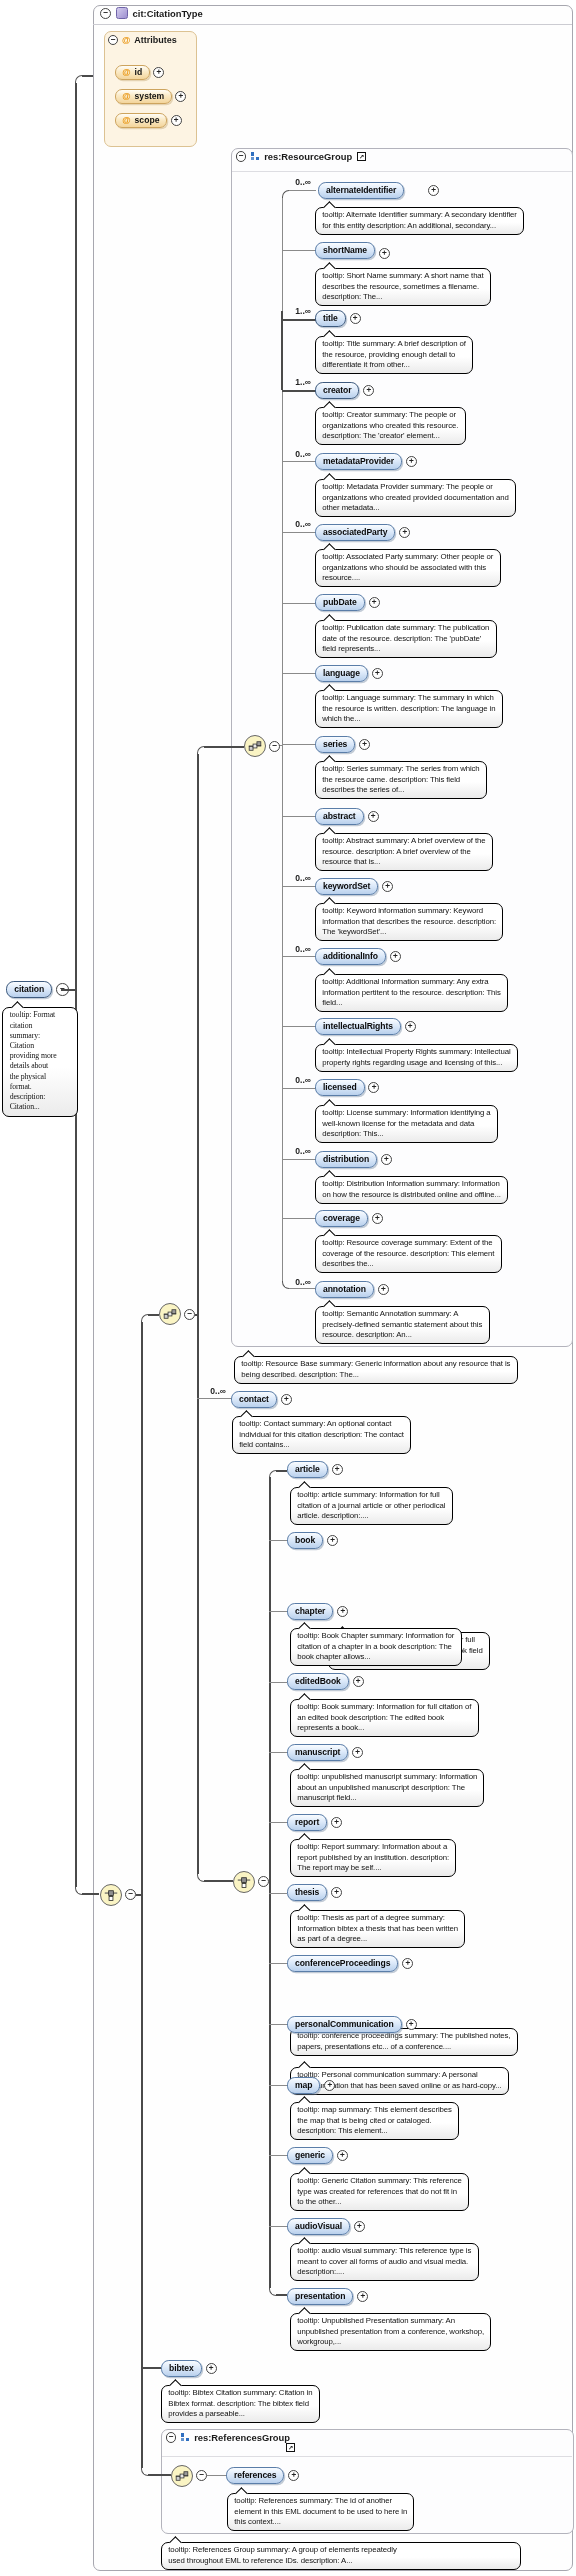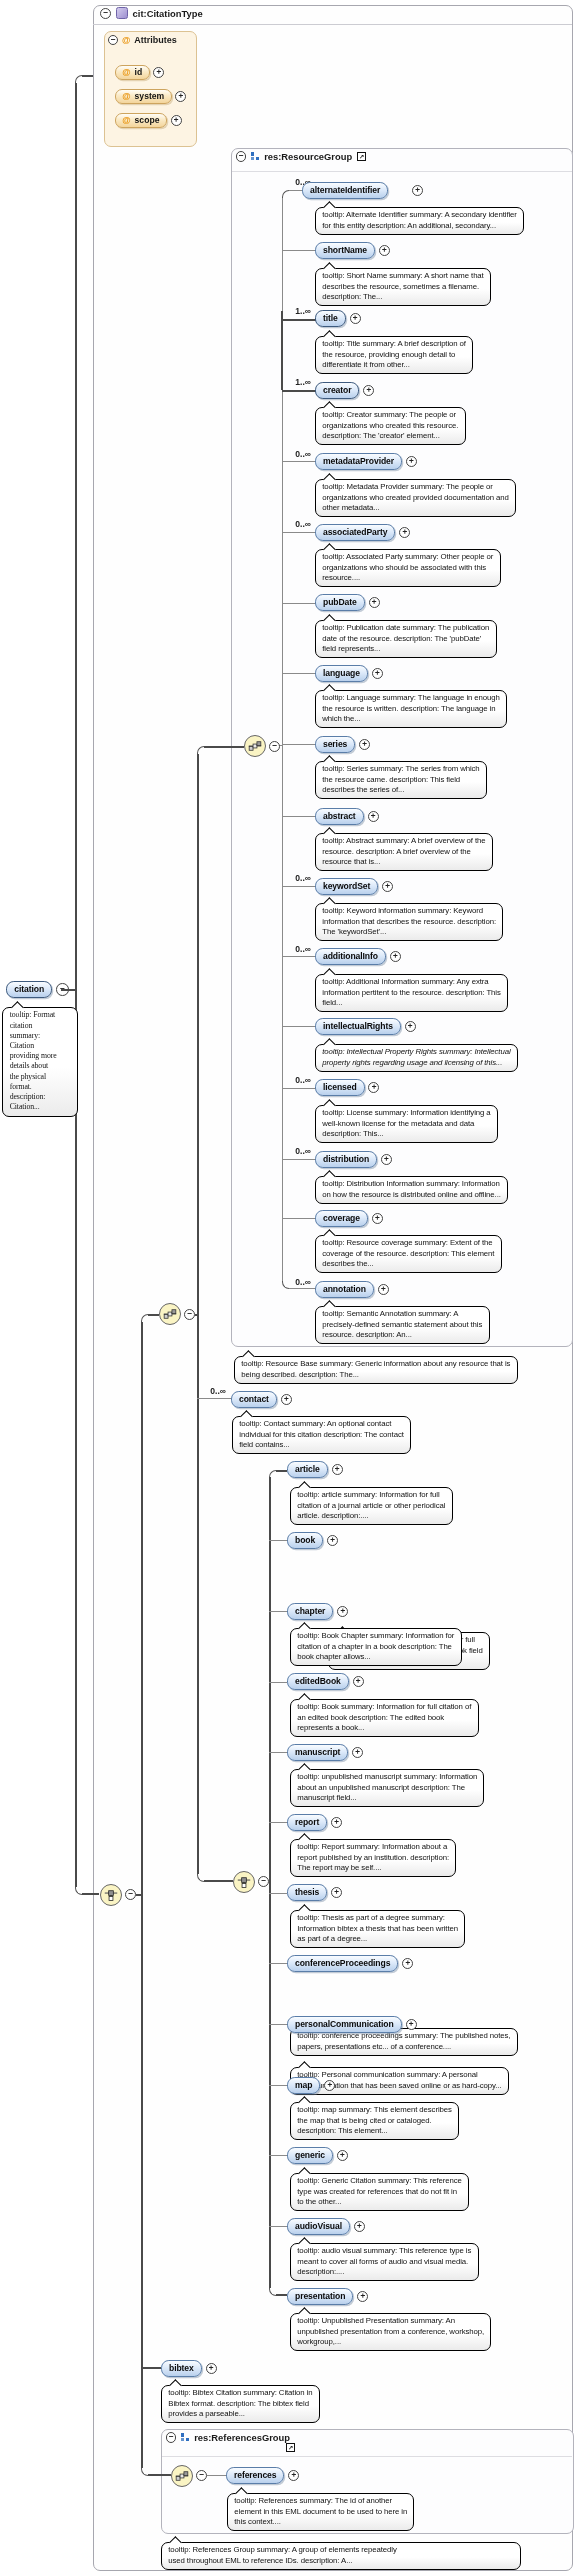--- a/index.html
+++ b/index.html
@@ -230,30 +230,30 @@
         <div>summary:</div>
         <div>Citation</div>
         <div>providing more</div>
         <div>details about</div>
         <div>the physical</div>
         <div>format.</div>
         <div>description:</div>
         <div>Citation...</div>
       </div>
       <div class="occ" style="left: 267px; top: 177px; position: absolute;">0..∞</div>
-      <div class="pill-row" style="left: 302px; top: 182px; position: absolute; gap: 24px;">
+      <div class="pill-row" style="left: 318px; top: 182px; position: absolute; gap: 24px;">
         <span class="pill">alternateIdentifier</span>
         <span class="plus">+</span>
       </div>
       <div class="tooltip" style="left: 315px; top: 207px; position: absolute;">
         <span class="notch"></span>
         <div>tooltip: Alternate Identifier summary: A secondary identifier</div>
         <div>for this entity description: An additional, secondary...</div>
       </div>
-      <div class="pill-row" style="left: 315px; top: 242px; position: absolute;">
+      <div class="pill-row" style="left: 315px; top: 242px; position: absolute; align-items: flex-end;">
         <span class="pill">shortName</span>
         <span class="plus">+</span>
       </div>
       <div class="tooltip" style="left: 315px; top: 268px; position: absolute;">
         <span class="notch"></span>
         <div>tooltip: Short Name summary: A short name that</div>
         <div>describes the resource, sometimes a filename.</div>
         <div>description: The...</div>
       </div>
       <div class="occ" style="left: 267px; top: 306px; position: absolute;">1..∞</div>
@@ -309,21 +309,21 @@
         <div>tooltip: Publication date summary: The publication</div>
         <div>date of the resource. description: The 'pubDate'</div>
         <div>field represents...</div>
       </div>
       <div class="pill-row" style="left: 315px; top: 665px; position: absolute;">
         <span class="pill">language</span>
         <span class="plus">+</span>
       </div>
       <div class="tooltip" style="left: 315px; top: 690px; position: absolute;">
         <span class="notch"></span>
-        <div>tooltip: Language summary: The language in enough</div>
+        <div>tooltip: Language summary: The summary in which</div>
         <div>the resource is written. description: The language in</div>
         <div>which the...</div>
       </div>
       <div class="pill-row" style="left: 315px; top: 736px; position: absolute;">
         <span class="pill">series</span>
         <span class="plus">+</span>
       </div>
       <div class="tooltip" style="left: 315px; top: 761px; position: absolute;">
         <span class="notch"></span>
         <div>tooltip: Series summary: The series from which</div>
@@ -359,21 +359,21 @@
       <div class="tooltip" style="left: 315px; top: 974px; position: absolute;">
         <span class="notch"></span>
         <div>tooltip: Additional Information summary: Any extra</div>
         <div>information pertitent to the resource. description: This</div>
         <div>field...</div>
       </div>
       <div class="pill-row" style="left: 315px; top: 1018px; position: absolute;">
         <span class="pill">intellectualRights</span>
         <span class="plus">+</span>
       </div>
-      <div class="tooltip" style="left: 315px; top: 1044px; position: absolute; font-style: italic;">
+      <div class="tooltip" style="left: 315px; top: 1044px; position: absolute;">
         <span class="notch"></span>
         <div>tooltip: Intellectual Property Rights summary: Intellectual</div>
         <div>property rights regarding usage and licensing of this...</div>
       </div>
       <div class="occ" style="left: 267px; top: 1075px; position: absolute;">0..∞</div>
       <div class="pill-row" style="left: 315px; top: 1079px; position: absolute;">
         <span class="pill">licensed</span>
         <span class="plus">+</span>
       </div>
       <div class="tooltip" style="left: 315px; top: 1105px; position: absolute;">

